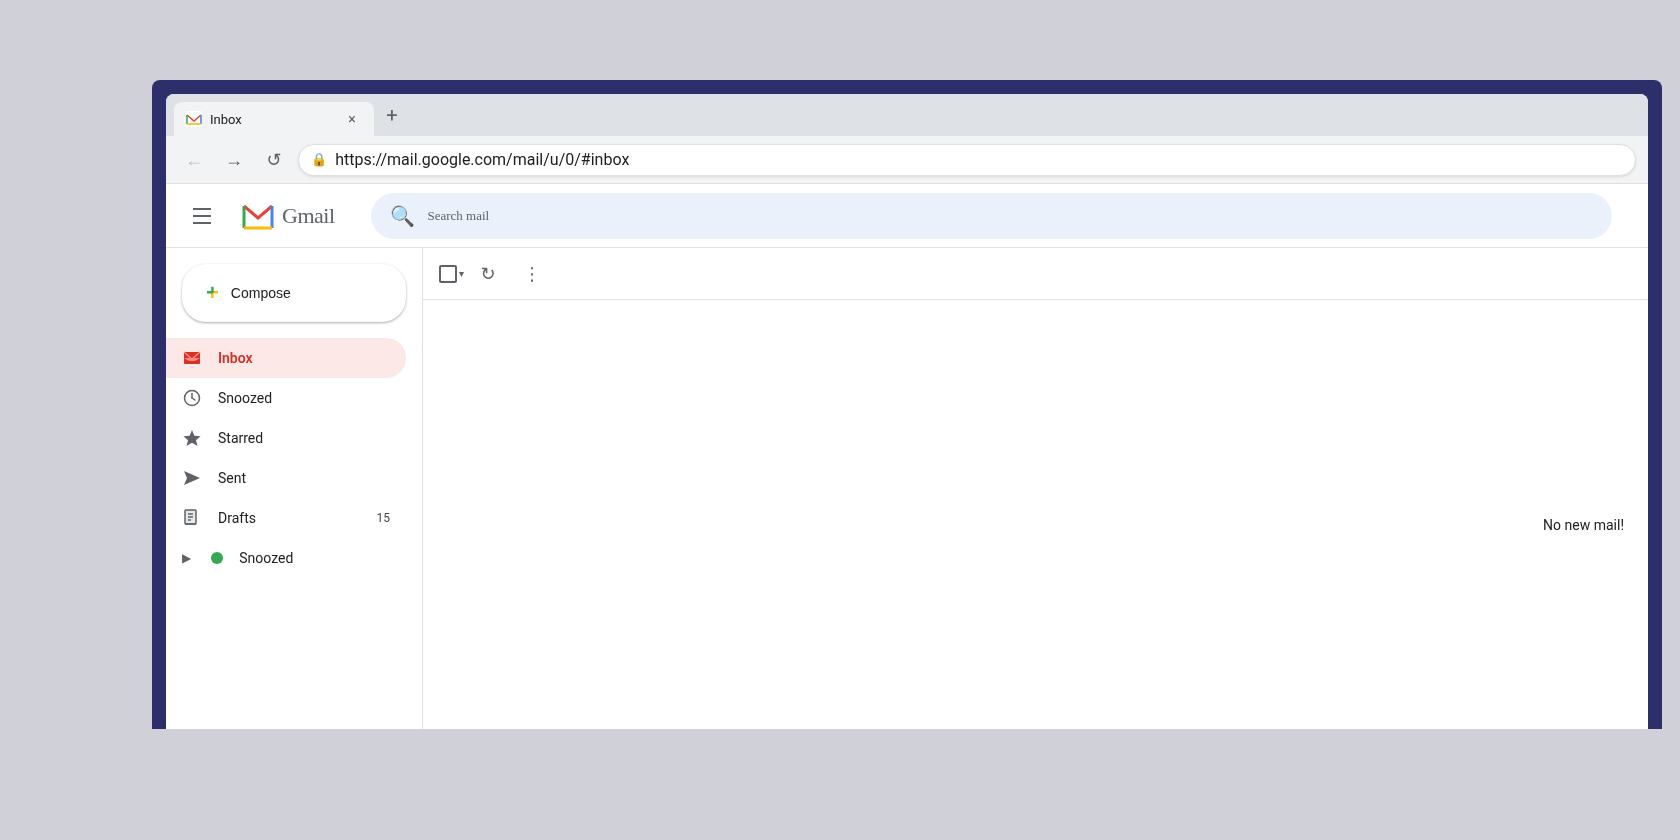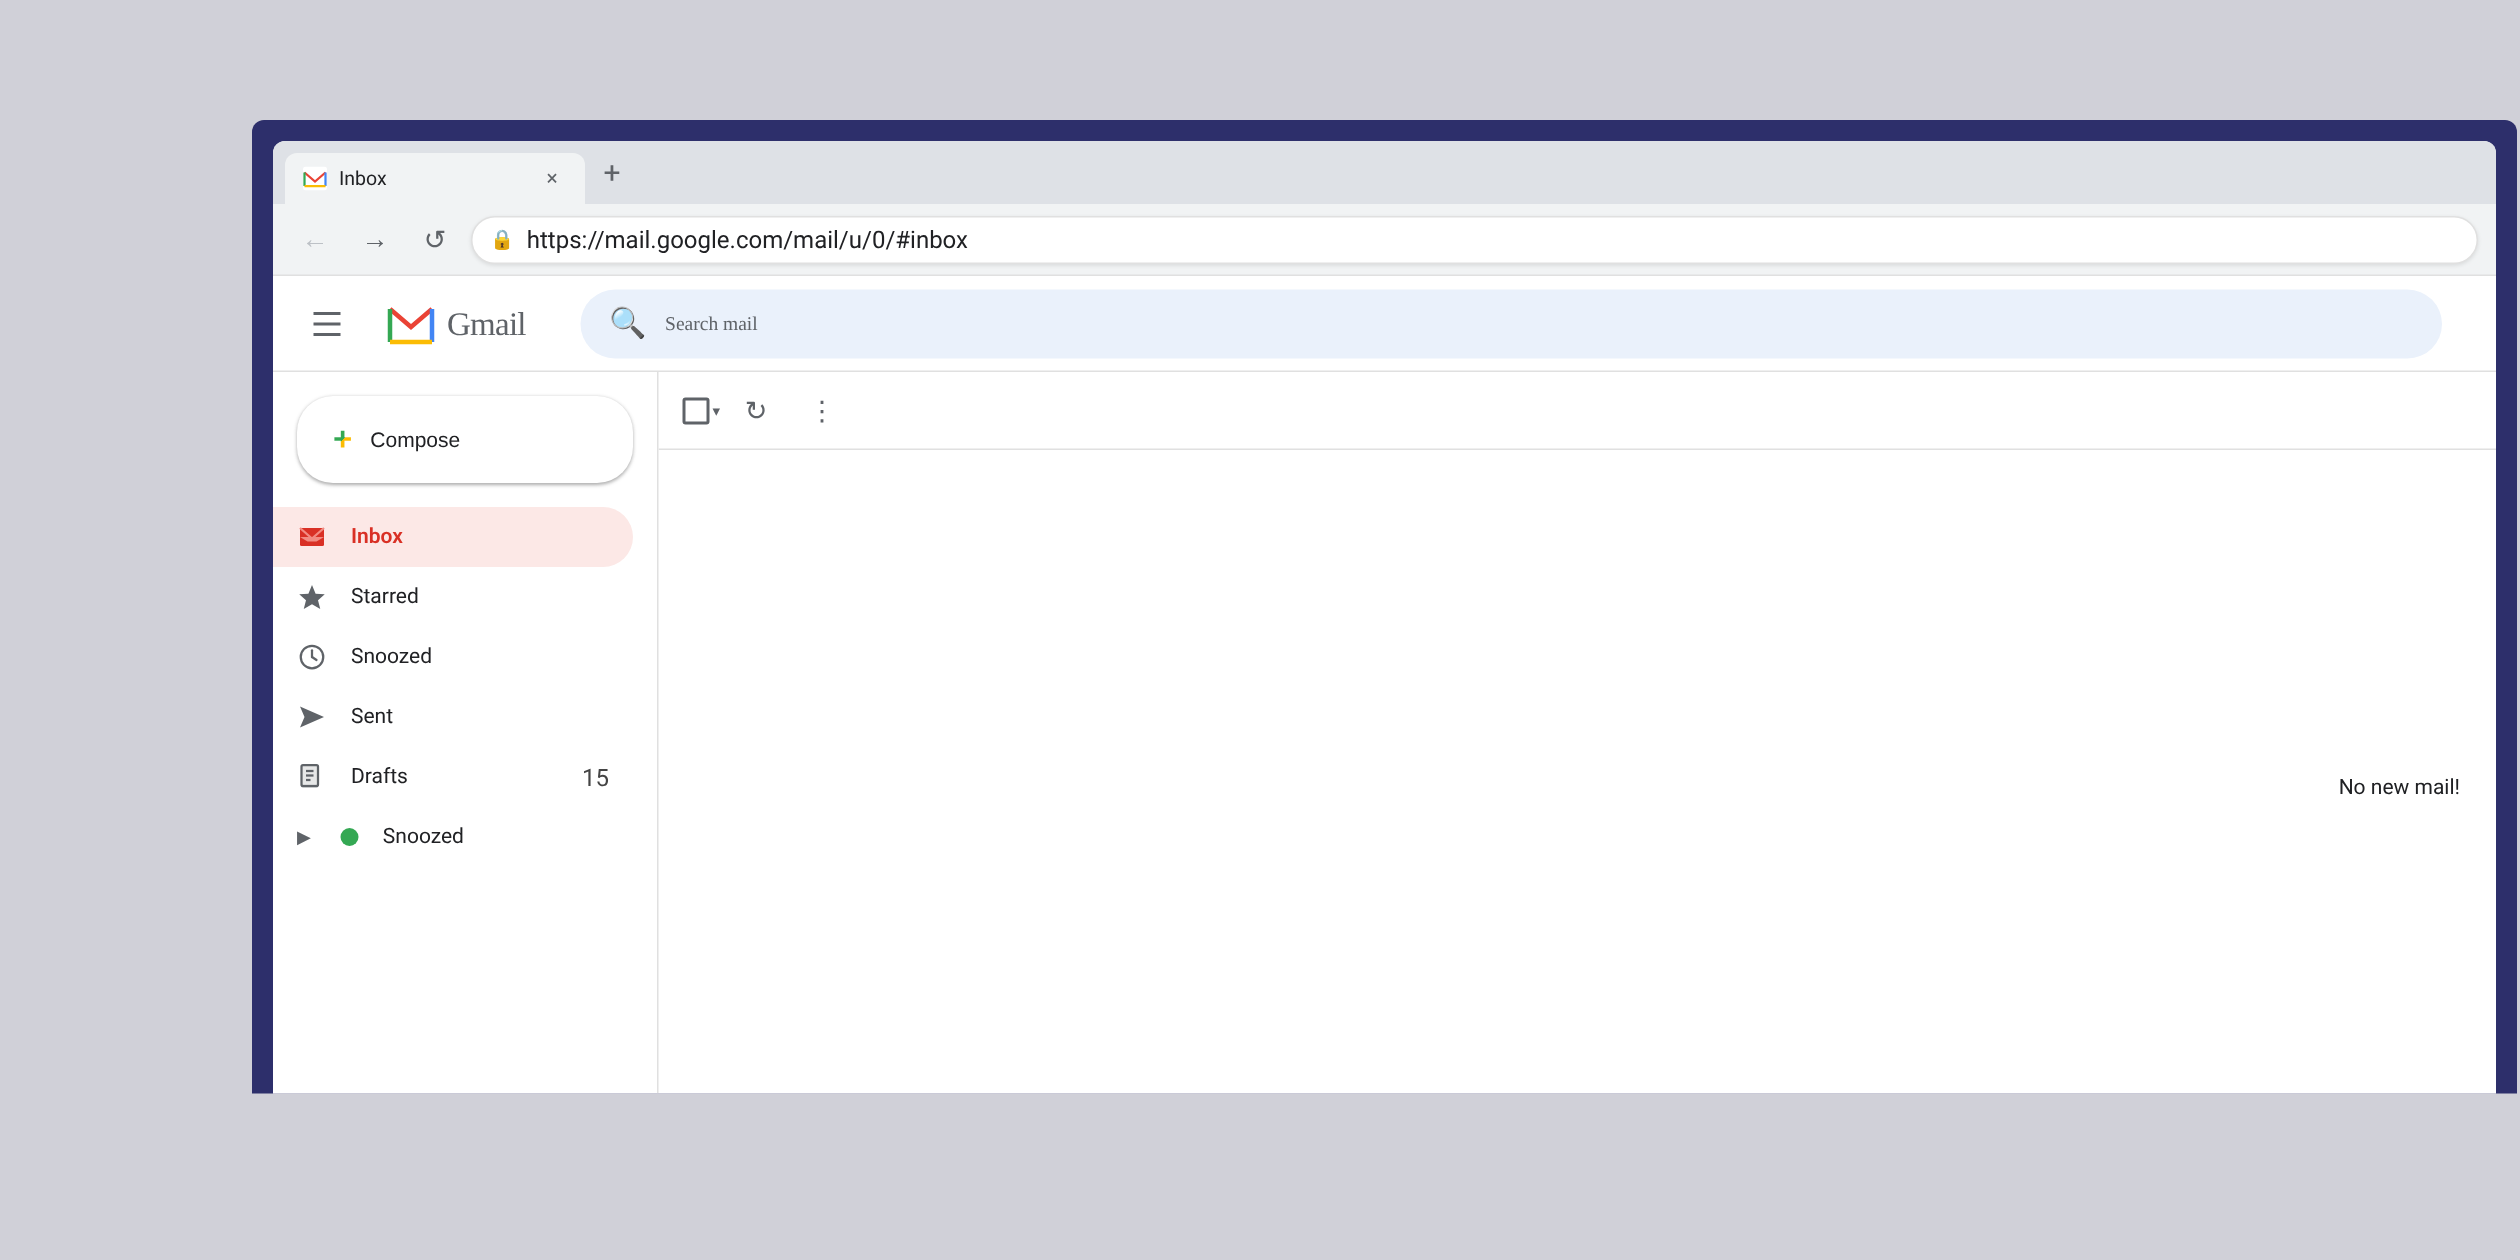--- a/index.html
+++ b/index.html
@@ -10,21 +10,21 @@
       display: flex;
       align-items: flex-start;
       justify-content: flex-start;
       overflow: hidden;
       font-family: 'Google Sans', Roboto, Arial, sans-serif;
     }
 
     
     .monitor-frame {
       position: absolute;
-      left: 168px;
+      left: 152px;
       top: 80px;
       width: 1510px;
       height: 649px;
       background: #2d2f6b;
       border-radius: 8px 8px 0 0;
       padding: 14px 14px 0 14px;
     }
 
     
     .browser-window {
@@ -284,21 +284,21 @@
       background: #fce8e6;
       font-weight: 600;
       color: #d93025;
     }
 
     .nav-item-label {
       flex: 1;
     }
 
     .nav-item-count {
-      font-size: 16px;
+      font-size: 12px;
       color: #444;
     }
 
     .nav-icon {
       width: 20px;
       height: 20px;
       display: flex;
       align-items: center;
       justify-content: center;
       font-size: 16px;
@@ -473,35 +473,35 @@
                 <path d="M2 10 L7 13 L13 13 L18 10" fill="#f28b82" stroke="none"></path>
                 <path d="M2 4 L10 11 L18 4" fill="none" stroke="#f28b82" stroke-width="1.5"></path>
               </svg>
             </div>
             <span class="nav-item-label" style="color:#d93025;">Inbox</span>
           </div>
 
           <div class="nav-item">
             <div class="nav-icon">
               <svg width="20" height="20" viewBox="0 0 20 20">
-                <polygon points="10,2 12.4,7.8 18.5,8.2 14,12.2 15.5,18 10,14.8 4.5,18 6,12.2 1.5,8.2 7.6,7.8" fill="#5f6368"></polygon>
-              </svg>
-            </div>
-            <span class="nav-item-label">Starred</span>
-          </div>
-
-          <div class="nav-item">
-            <div class="nav-icon">
-              <svg width="20" height="20" viewBox="0 0 20 20">
                 <circle cx="10" cy="10" r="7.5" fill="none" stroke="#5f6368" stroke-width="1.5"></circle>
                 <line x1="10" y1="5.5" x2="10" y2="10" stroke="#5f6368" stroke-width="1.5" stroke-linecap="round"></line>
                 <line x1="10" y1="10" x2="13" y2="12" stroke="#5f6368" stroke-width="1.5" stroke-linecap="round"></line>
               </svg>
             </div>
             <span class="nav-item-label">Snoozed</span>
+          </div>
+
+          <div class="nav-item">
+            <div class="nav-icon">
+              <svg width="20" height="20" viewBox="0 0 20 20">
+                <polygon points="10,2 12.4,7.8 18.5,8.2 14,12.2 15.5,18 10,14.8 4.5,18 6,12.2 1.5,8.2 7.6,7.8" fill="#5f6368"></polygon>
+              </svg>
+            </div>
+            <span class="nav-item-label">Starred</span>
           </div>
 
           <div class="nav-item">
             <div class="nav-icon">
               <svg width="20" height="20" viewBox="0 0 20 20">
                 <polygon points="2,3 18,10 2,17 5,10" fill="#5f6368"></polygon>
               </svg>
             </div>
             <span class="nav-item-label">Sent</span>
           </div>

